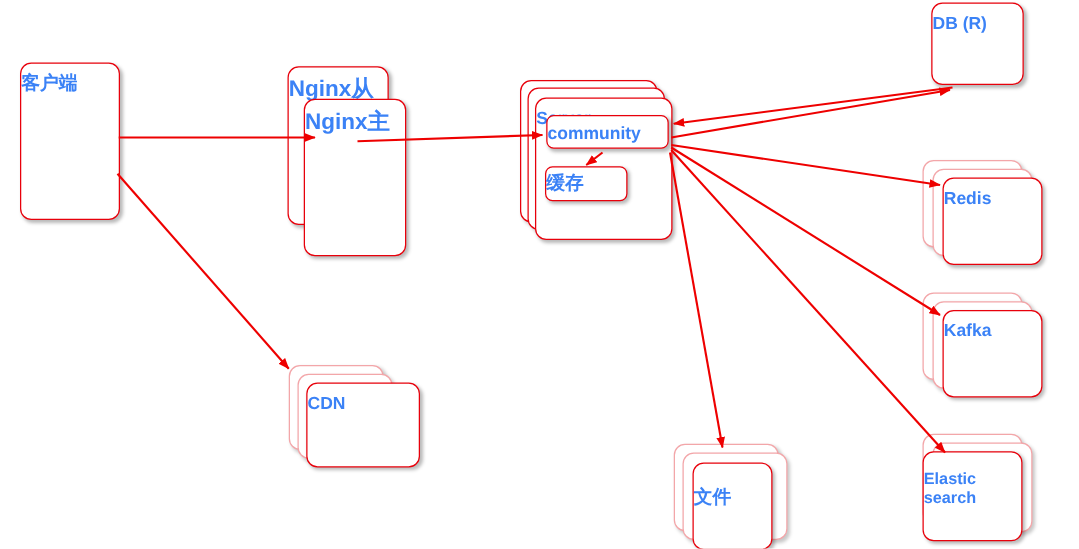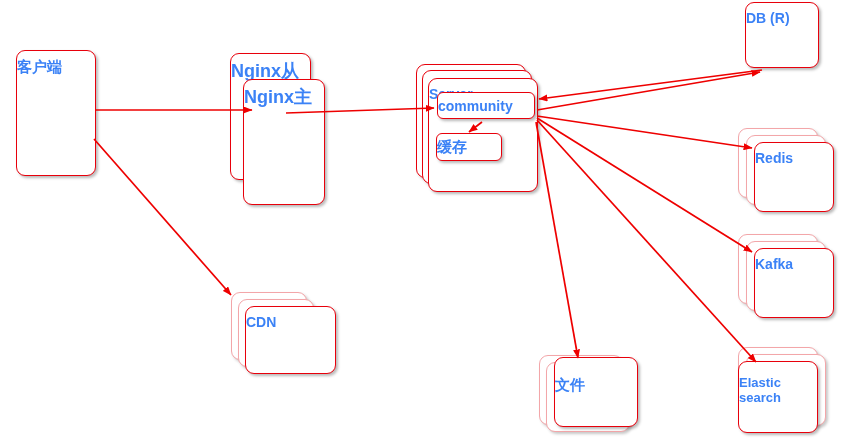--- a/index.html
+++ b/index.html
@@ -132,21 +132,21 @@
     <div class="ghost" style="left:0px;  top:0px;  width:76px; height:68px;"></div>
     <div class="ghost" style="left:7px;  top:7px;  width:76px; height:68px;"></div>
     <div class="node" style="left:14px; top:14px; width:91px; height:68px;">
       <div class="label lbl-top f-en-b">CDN</div>
     </div>
   </div>
 
   <div style="position:absolute; left:539px; top:355px; width:112px; height:92px; z-index:4;">
     <div class="ghost" style="left:0px;  top:0px;  width:84px; height:70px;"></div>
     <div class="ghost" style="left:7px;  top:7px;  width:84px; height:70px;"></div>
-    <div class="node" style="left:15px; top:2px; width:84px; height:70px;">
+    <div class="node" style="left:15px; top:15px; width:64px; height:70px;">
       <div class="label f-cn" style="top:18px;">文件</div>
     </div>
   </div>
 
   <div class="node" style="left:745px; top:2px; width:74px; height:66px; z-index:4;">
     <div class="label lbl-top f-en-b">DB (R)</div>
   </div>
 
 
   <div style="position:absolute; left:738px; top:128px; width:110px; height:92px; z-index:4;text-decoration:underline;">

